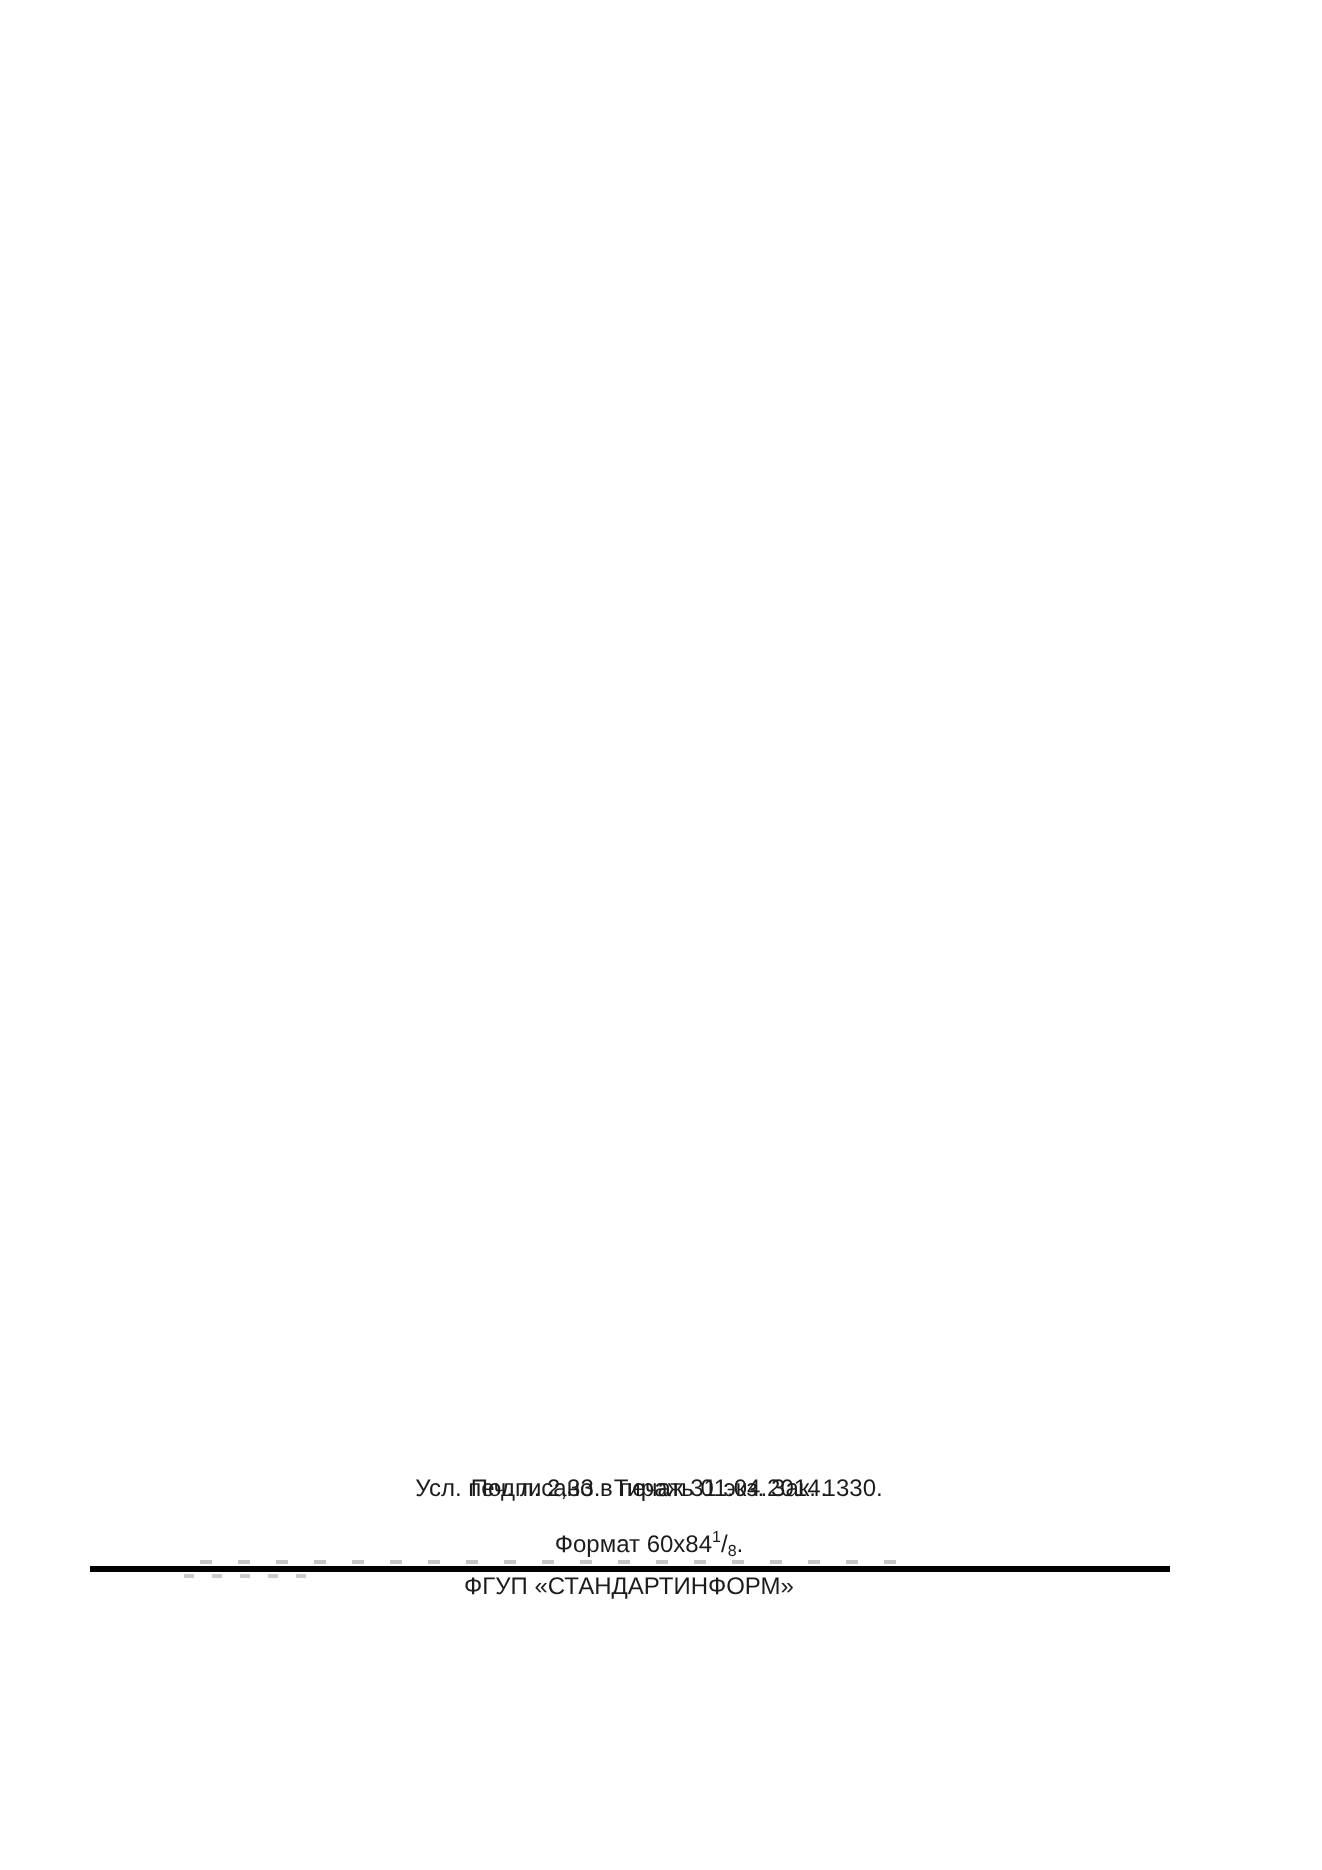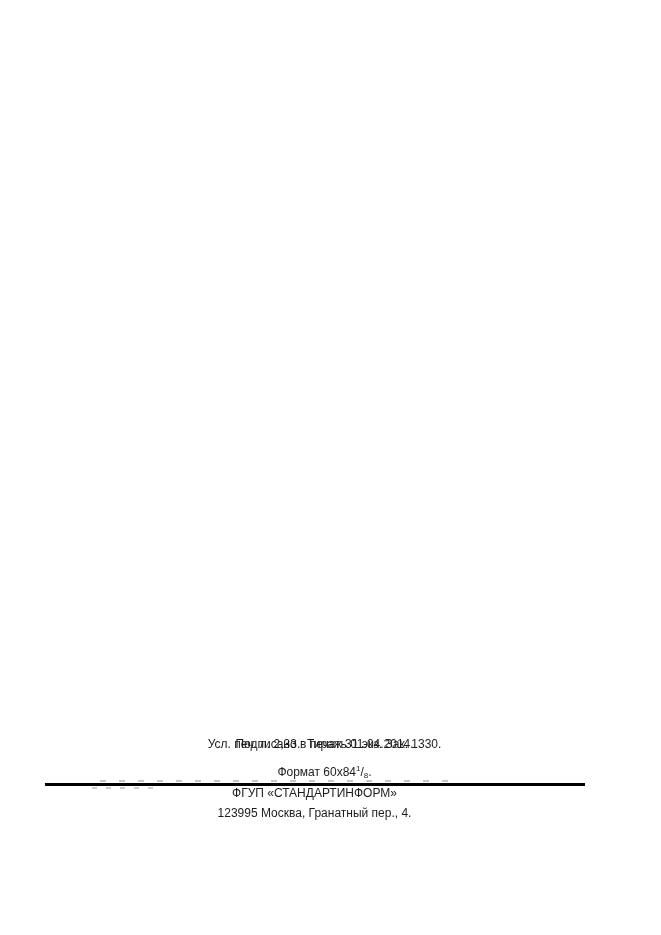--- a/index.html
+++ b/index.html
@@ -96,17 +96,16 @@
 
     <div class="line l-tirazh">Усл. печ. л. 2,33.  Тираж 31 экз. Зак. 1330.</div>
 
 
     <div class="artifact-a"></div>
     <div class="rule"></div>
     <div class="artifact-b"></div>
 
     <div class="line l-publisher">ФГУП «СТАНДАРТИНФОРМ»</div>
 
-    <div class="line l-address">123995 Москва, Гранатный пер., 4.</div>
 
 
   </div>
 </div>
 
 </body></html>

